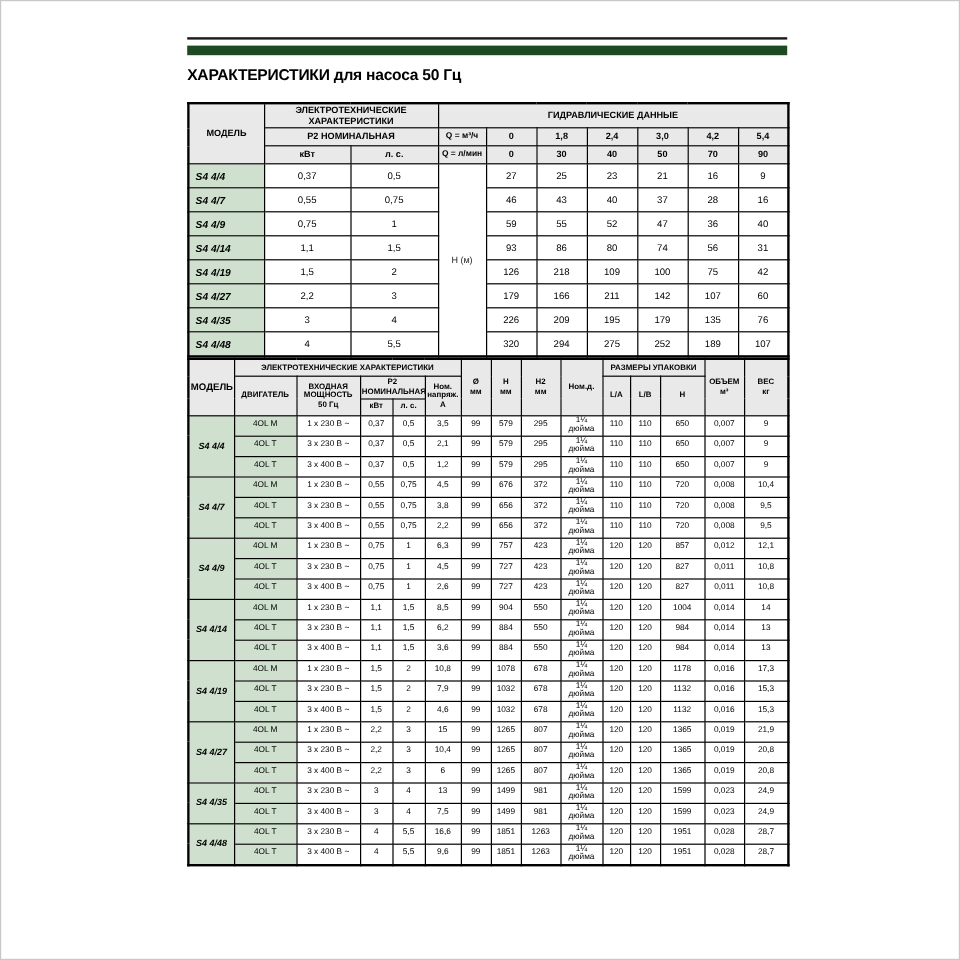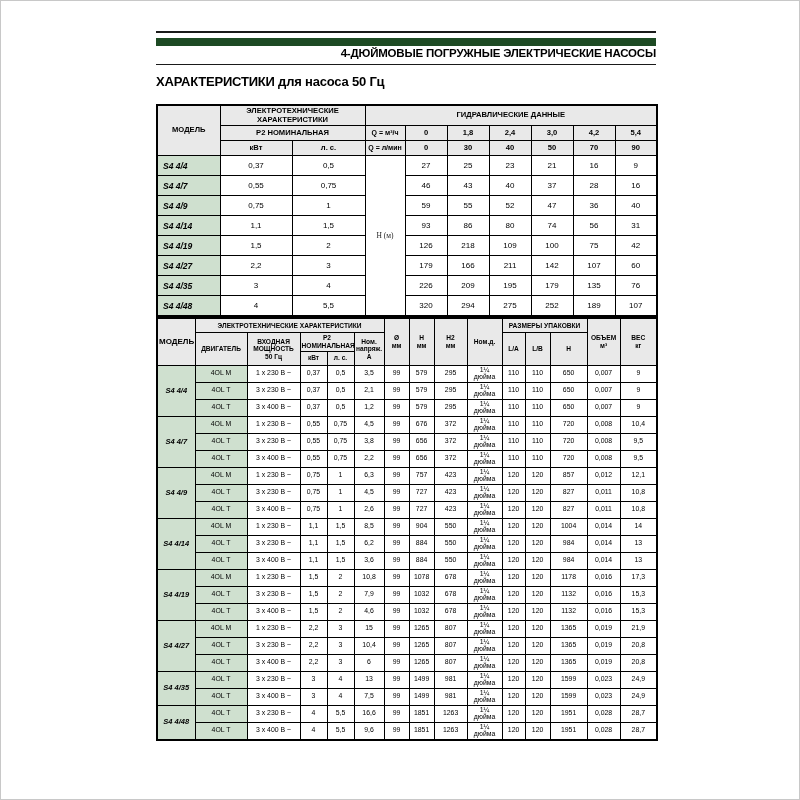--- a/index.html
+++ b/index.html
@@ -17,39 +17,38 @@
   table{border-collapse:collapse;width:500px;table-layout:fixed;}
   th,td{border:1px solid #000;text-align:center;vertical-align:middle;padding:1px;overflow:hidden;}
   table{border:2px solid #000;}
   th{background:#e9e9e9;font-weight:bold;}
   .pre{white-space:pre-line;}
 
   
   .t1 th{font-size:7.6px;line-height:1.15;height:12px;}
   .t1 td{font-size:8px;height:17px;}
   .t1 td.model{background:var(--model-green,#cfe0cf);font-weight:bold;font-style:italic;font-size:8.5px;text-align:left;padding-left:5px;}
-  .t1 td.hm{background:#fff;font-size:7.5px;color:#222;font-family:Liberation Serif, serif;}
+  .t1 td.hm{background:#fff;font-size:7.5px;color:#222;}
   .t1 .qh{font-size:7px;}
 
   
   .t2 th{font-size:6.6px;line-height:1.15;height:11px;}
   .t2 th.big{font-size:8px;}
   .t2 td{font-size:6.9px;height:14px;line-height:1;}
   .t2 td.model{background:var(--model-green,#cfe0cf);font-weight:bold;font-style:italic;font-size:7.5px;}
   .t2 td.motor{background:var(--model-green,#cfe0cf);}
 </style>
 </head>
 <body>
 
 <div class="page">
   <div class="content">
 
     <div class="top-rule"></div>
     <div class="accent-bar"></div>
-    <div class="subtitle">4-ДЮЙМОВЫЕ ПОГРУЖНЫЕ ЭЛЕКТРИЧЕСКИЕ НАСОСЫ</div>
 
     <div class="sec-title">ХАРАКТЕРИСТИКИ для насоса 50 Гц</div>
 
     <table class="t1">
       <colgroup>
         <col style="width:63px">
           <col style="width:72px">
           <col style="width:73px">
           <col style="width:40px">
         <col style="width:42px">

